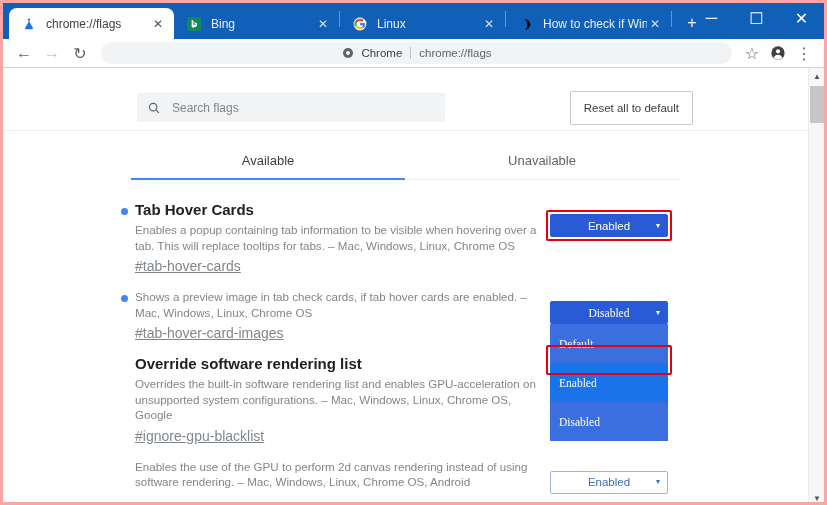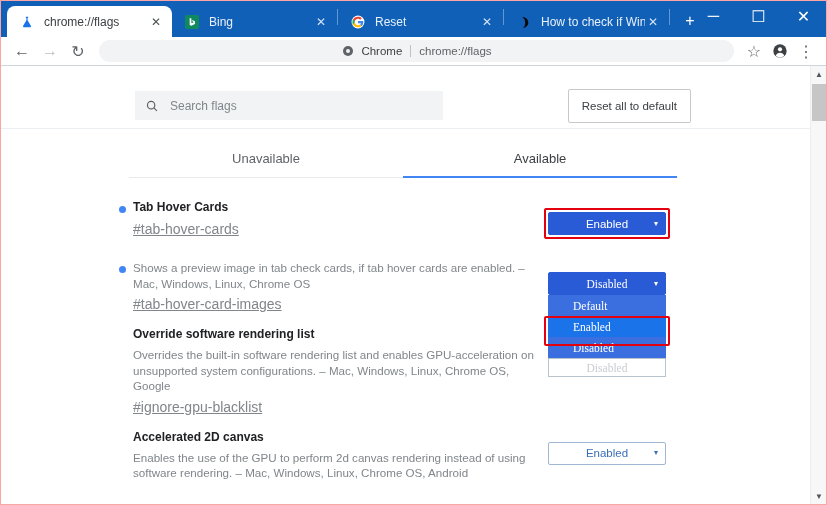--- a/index.html
+++ b/index.html
@@ -7,21 +7,21 @@
     margin: 0; padding: 0;
     width: 827px; height: 505px;
     overflow: hidden;
     font-family: "Liberation Sans", sans-serif;
     background: #ffffff;
   }
   .window {
     position: relative;
     width: 827px; height: 505px;
     background: #22c55e;
-    border: 1px solid #fca5a5;
+    border: 3px solid #fca5a5;
     overflow: hidden;
   }
 
   
   .tabstrip {
     position: relative;
     height: 36px;
     background: #1160b7;
     display: flex;
     align-items: flex-end;
@@ -220,21 +220,21 @@
     padding-left: 14px;
   }
   .bluedot {
     position: absolute;
     left: 0; top: 6px;
     width: 7px; height: 7px;
     border-radius: 50%;
     background: #4285f4;
   }
   .flagtitle {
-    font-size: 12px;
+    font-size: 15px;
     font-weight: 700;
     color: #202124;
     line-height: 15px;
     margin-bottom: 5px;
   }
   .flagdesc {
     font-size: 11.6px;
     color: #80868b;
     line-height: 15.5px;
     margin-bottom: 4px;
@@ -288,24 +288,24 @@
     pointer-events: none;
   }
   .dropdown {
     position: absolute;
     top: 23px; left: 0;
     width: 118px;
     background: #3b6fe0;
     z-index: 20;
   }
   .dropopt {
-    height: 21px;
-    display: flex;
-    align-items: center;
-    padding-left: 25px;
+    height: 39px;
+    display: flex;
+    align-items: center;
+    padding-left: 9px;
     font-size: 11.5px;
     color: #ffffff;
   }
   .dropopt.hl { background: #1a73e8; }
   .ghostsel {
     position: absolute;
     top: 86px; left: 0;
     width: 118px;
     height: 19px;
     background: #ffffff;
@@ -375,21 +375,21 @@
     <div class="tab">
       <span class="tab-favicon">
         <svg width="14" height="14" viewBox="0 0 24 24">
           <circle cx="12" cy="12" r="11" fill="#fff"></circle>
           <path fill="#ea4335" d="M12 6.5c1.5 0 2.8.5 3.8 1.5l2.6-2.6C16.8 3.9 14.6 3 12 3 8.2 3 5 5.2 3.5 8.3l3.1 2.4C7.3 8.3 9.4 6.5 12 6.5z"></path>
           <path fill="#4285f4" d="M21 12.2c0-.7-.1-1.3-.2-2H12v3.9h5.1c-.2 1.2-.9 2.2-1.9 2.9l3 2.3c1.8-1.6 2.8-4.1 2.8-7.1z"></path>
           <path fill="#34a853" d="M6.6 13.3c-.2-.6-.3-1.2-.3-1.8s.1-1.2.3-1.8L3.5 7.3C2.8 8.7 2.4 10.3 2.4 12s.4 3.3 1.1 4.7z"></path>
           <path fill="#fbbc05" d="M12 21c2.6 0 4.8-.9 6.4-2.3l-3-2.3c-.8.6-1.9 1-3.4 1-2.6 0-4.7-1.7-5.5-4.1l-3.1 2.4C5 18.8 8.2 21 12 21z"></path>
         </svg>
       </span>
-      <span class="tab-title">Reset</span>
+      <span class="tab-title">Linux</span>
       <span class="tab-close">✕</span>
     </div>
 
     <div class="tab-sep"></div>
 
     <div class="tab">
       <span class="tab-favicon">
         <svg width="13" height="13" viewBox="0 0 24 24">
             <path fill="#0a0a0a" d="M8 2c6 0 11 4.4 11 10.2C19 18 14.4 22 9 22c2.8-2.4 4.3-5.6 4.3-9.6C13.3 8.2 11.5 4.6 8 2z"></path>
           </svg>
@@ -447,30 +447,31 @@
                 <circle cx="10.5" cy="10.5" r="6.3" fill="none" stroke="#5f6368" stroke-width="2"></circle>
                 <line x1="15.2" y1="15.2" x2="20.5" y2="20.5" stroke="#5f6368" stroke-width="2"></line>
               </svg>
           </span>
           <span>Search flags</span>
         </div>
         <button class="resetbtn">Reset all to default</button>
       </div>
 
       <div class="tabsrow">
+        <div class="flagtab active">Available</div>
         <div class="flagtab">Unavailable</div>
-        <div class="flagtab active">Available</div>
       </div>
 
       <div class="flaglist">
 
         <div class="flagrow">
           <div class="flagbody">
             <span class="bluedot"></span>
             <div class="flagtitle">Tab Hover Cards</div>
+            <div class="flagdesc">Enables a popup containing tab information to be visible when hovering over a tab. This will replace tooltips for tabs. – Mac, Windows, Linux, Chrome OS</div>
             <a class="flaghash">#tab-hover-cards</a>
           </div>
           <div class="flagctl">
             <div style="position:relative;">
               <div class="sel focused">
                 <span>Enabled</span>
                 <span class="caret">▾</span>
               </div>
               <div class="redbox" style="left:-4px;top:-4px;width:126px;height:31px;"></div>
             </div>
@@ -504,21 +505,20 @@
           <div class="flagbody">
             <div class="flagtitle">Override software rendering list</div>
             <div class="flagdesc">Overrides the built-in software rendering list and enables GPU-acceleration on unsupported system configurations. – Mac, Windows, Linux, Chrome OS, Google</div>
             <a class="flaghash">#ignore-gpu-blacklist</a>
           </div>
           <div class="flagctl"></div>
         </div>
 
         <div class="flagrow">
           <div class="flagbody">
-            <div class="flagtitle">Accelerated 2D canvas</div>
             <div class="flagdesc">Enables the use of the GPU to perform 2d canvas rendering instead of using software rendering. – Mac, Windows, Linux, Chrome OS, Android</div>
           </div>
           <div class="flagctl">
             <div style="position:relative;">
               <div class="sel plain">
                 <span>Enabled</span>
                 <span class="caret">▾</span>
               </div>
             </div>
           </div>

